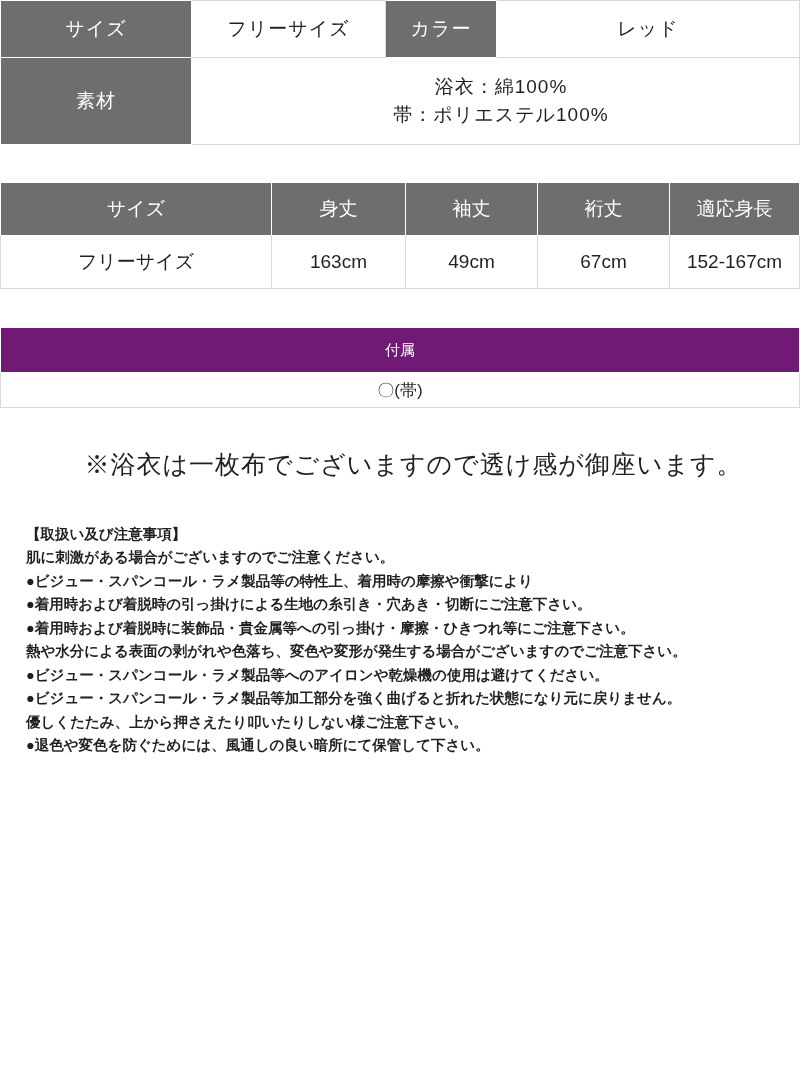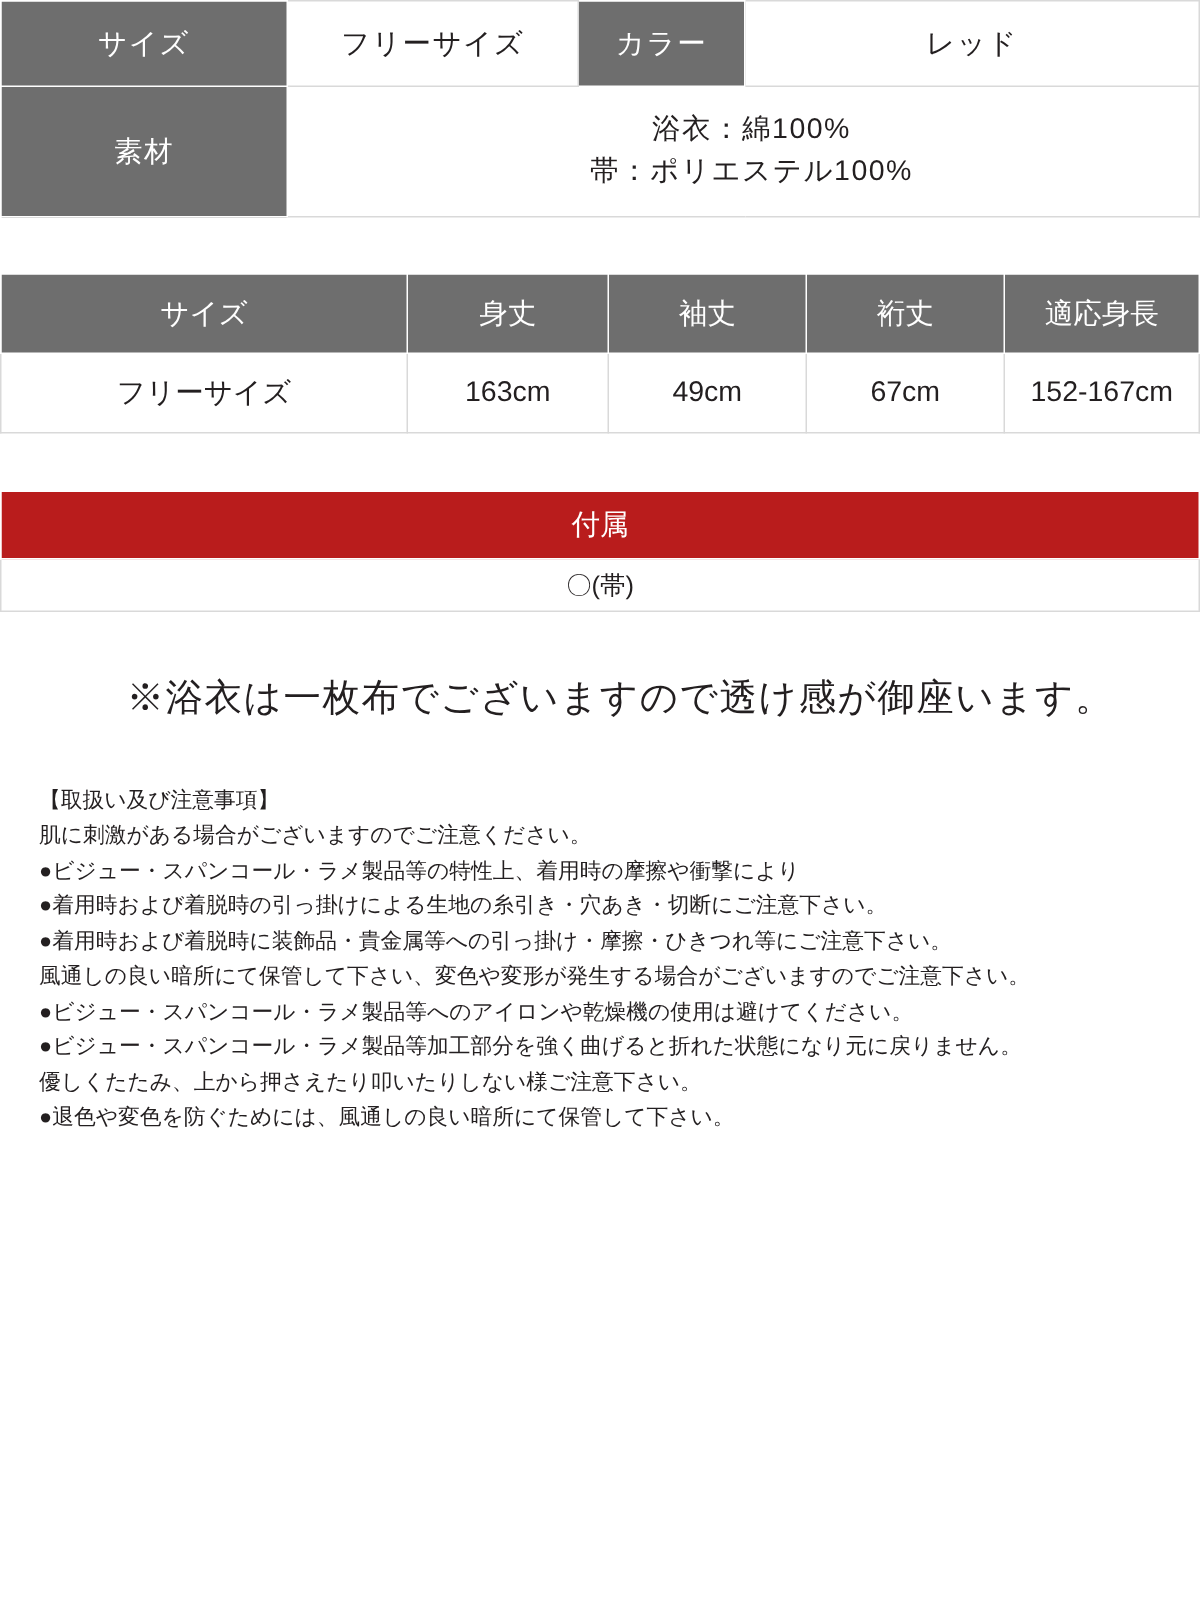--- a/index.html
+++ b/index.html
@@ -74,23 +74,23 @@
     background: #ffffff;
     color: #231f20;
     font-size: 19px;
     border: 1px solid #d9d9d9;
   }
 
   
   .acc-wrap { margin-top: 38px; }
   .acc-table tr.head td {
     height: 44px;
-    background: #b91c1c;
+    background: #701a75;
     color: #ffffff;
-    font-size: 19px;
+    font-size: 15px;
   }
   .acc-table tr.body td {
     height: 34px;
     background: #ffffff;
     color: #231f20;
     font-size: 17px;
     border: 1px solid #d9d9d9;
   }
 
   
@@ -103,21 +103,21 @@
     margin-left: 27px;
   }
 
   
   .care {
     margin-top: 42px;
     padding-left: 26px;
     font-size: 14.5px;
     line-height: 1.62;
     color: #231f20;
-    font-weight: normal;
+    font-weight: bold;
   }
   .care .line { display: block; white-space: nowrap; }
 </style>
 </head>
 <body>
 
 <div class="page">
 
   <table class="spec-table">
     <tbody>
@@ -172,20 +172,20 @@
   </div>
 
   <div class="notice">※浴衣は一枚布でございますので透け感が御座います。</div>
 
   <div class="care">
     <span class="line">【取扱い及び注意事項】</span>
     <span class="line">肌に刺激がある場合がございますのでご注意ください。</span>
     <span class="line">●ビジュー・スパンコール・ラメ製品等の特性上、着用時の摩擦や衝撃により</span>
     <span class="line">●着用時および着脱時の引っ掛けによる生地の糸引き・穴あき・切断にご注意下さい。</span>
     <span class="line">●着用時および着脱時に装飾品・貴金属等への引っ掛け・摩擦・ひきつれ等にご注意下さい。</span>
-    <span class="line">風通しの良い暗所にて保管して下さい、変色や変形が発生する場合がございますのでご注意下さい。</span>
+    <span class="line">熱や水分による表面の剥がれや色落ち、変色や変形が発生する場合がございますのでご注意下さい。</span>
     <span class="line">●ビジュー・スパンコール・ラメ製品等へのアイロンや乾燥機の使用は避けてください。</span>
     <span class="line">●ビジュー・スパンコール・ラメ製品等加工部分を強く曲げると折れた状態になり元に戻りません。</span>
     <span class="line">優しくたたみ、上から押さえたり叩いたりしない様ご注意下さい。</span>
     <span class="line">●退色や変色を防ぐためには、風通しの良い暗所にて保管して下さい。</span>
   </div>
 
 </div>
 
 </body></html>

